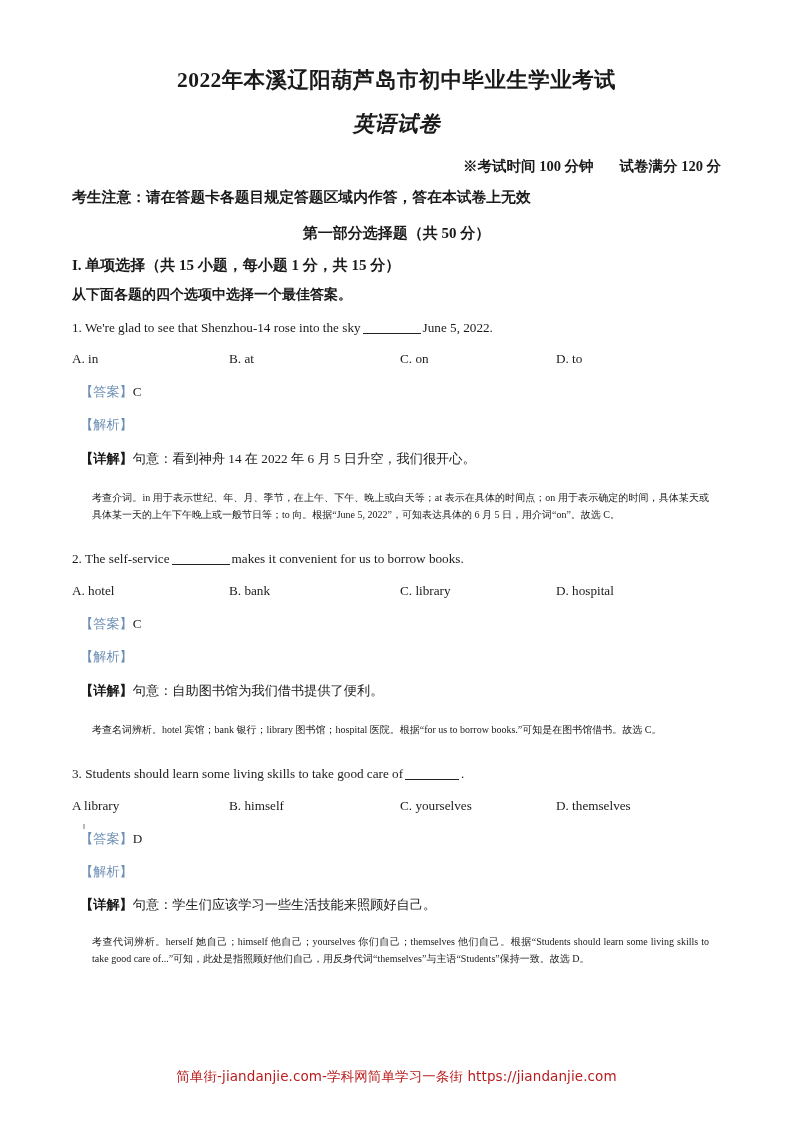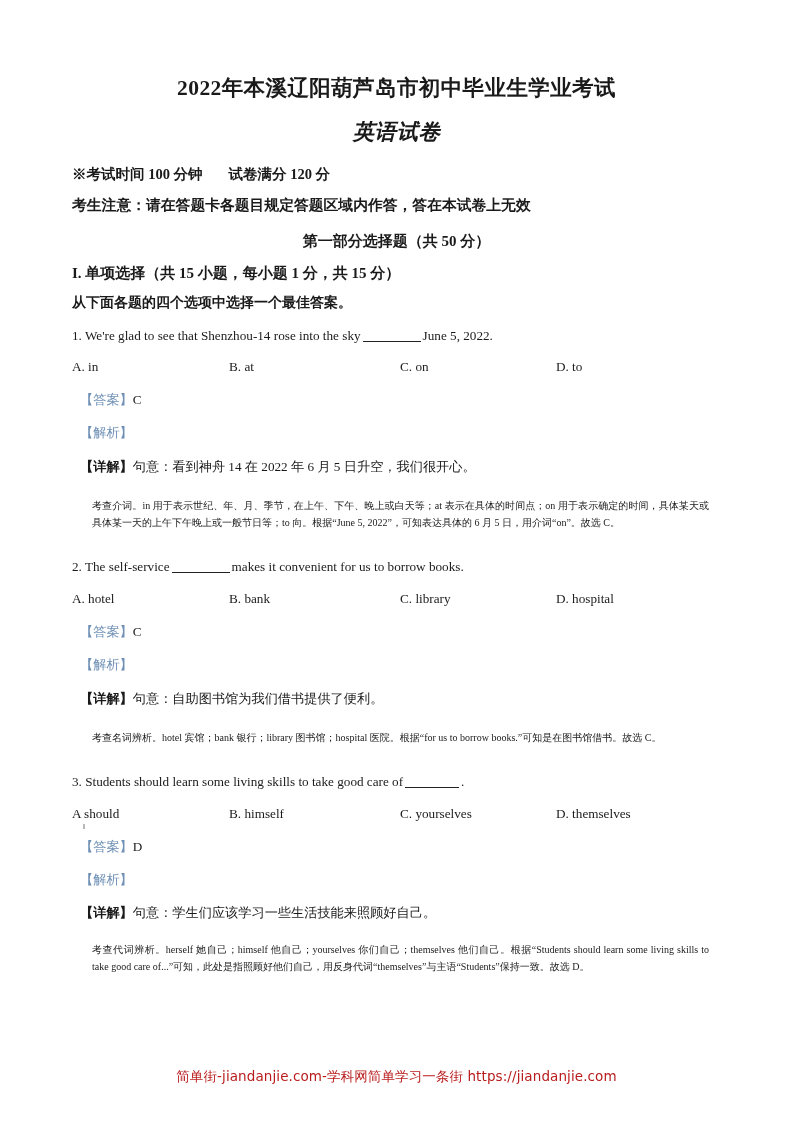--- a/index.html
+++ b/index.html
@@ -14,21 +14,21 @@
     font-family: "Liberation Serif", "DejaVu Serif", serif;
     color: #1a1a1a;
     -webkit-font-smoothing: antialiased;
   }
   .page {
     position: absolute;
     left: 0; top: 0;
     width: 793px;
     height: 906px;
     box-sizing: border-box;
-    padding: 16px 72px;
+    padding: 8px 72px;
   }
 
   
   .doc-title {
     text-align: center;
     font-size: 21.5px;
     font-weight: bold;
     letter-spacing: 0.4px;
     margin: 0;
     padding-top: 60px;
@@ -38,21 +38,21 @@
     text-align: center;
     font-size: 21.5px;
     font-weight: bold;
     letter-spacing: 0.4px;
     margin: 0;
     padding-top: 18px;
     line-height: 1.2;
     font-style: italic;
   }
   .exam-meta {
-    text-align: left;
+    text-align: right;
     font-size: 14.5px;
     font-weight: bold;
     margin: 0;
     padding-top: 20px;
     line-height: 1.2;
   }
   .exam-meta .gap { display: inline-block; width: 26px; }
   .notice {
     text-align: left;
     font-size: 14.8px;
@@ -240,21 +240,21 @@
     </p>
     <p class="explain-para">考查名词辨析。hotel 宾馆；bank 银行；library 图书馆；hospital 医院。根据“for us to borrow books.”可知是在图书馆借书。故选 C。</p>
   </div>
 
   <div>
     <p class="question-stem">
       <span>3.</span>
       <span>Students should learn some living skills to take good care of</span><span class="blank-line short"></span><span>.</span>
     </p>
     <div class="options-row">
-      <span class="opt opt-a">A  should</span>
+      <span class="opt opt-a">A  library</span>
       <span class="opt opt-b">B. himself</span>
       <span class="opt opt-c">C. yourselves</span>
       <span class="opt opt-d">D. themselves</span>
     </div>
     <p class="answer-line">
       <span class="tag-blue">【答案】</span><span class="answer-letter">D</span>
     </p>
     <p class="analysis-line">
       <span class="tag-blue">【解析】</span>
     </p>

